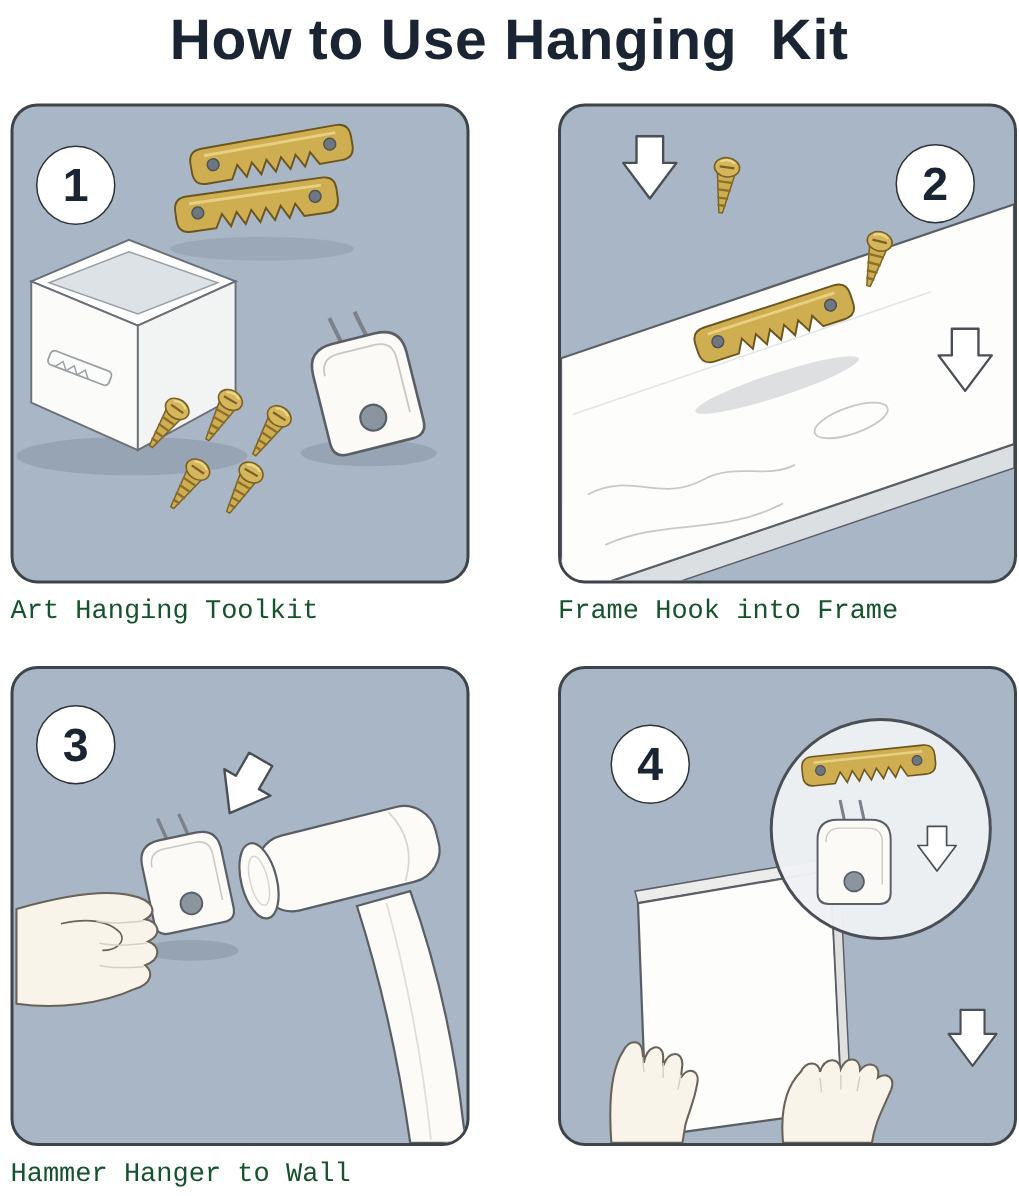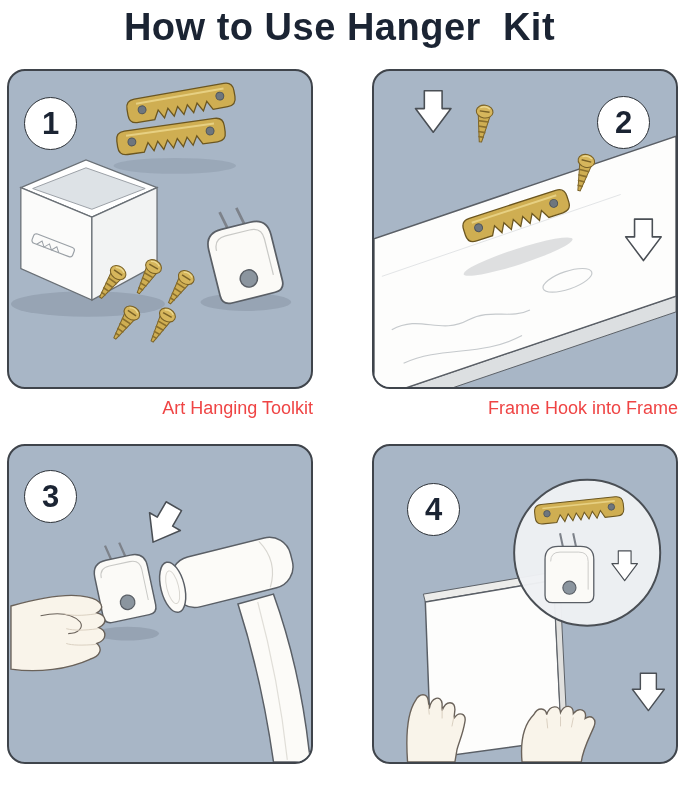--- a/index.html
+++ b/index.html
@@ -52,23 +52,24 @@
     font-size:31px; font-weight:bold; color:#1b2433;
     z-index:5;
   }
   .pos-tl { left:15px; top:26px; }
   .pos-tr { right:26px; top:25px; }
   .pos-tl3 { left:15px; top:24px; }
   .pos-tl4 { left:33px; top:37px; }
   .caption {
     margin-top:9px;
     height:22px;
-    text-align:right;
+    text-align:left;
     font-size:18px;
-    color:#ef4444;
+    color:#14532d;
+    font-family:Liberation Mono, monospace;
   }
 </style>
 </head>
 <body>
 
 <svg width="0" height="0" style="position:absolute" aria-hidden="true">
   <defs>
     <g id="sawtooth">
       <path d="M9,0 H101 Q110,0 110,9 V15 Q110,24 101,24 H86 L81,15 L76,24 L71,15 L66,24 L61,15 L56,24 L51,15 L46,24 L41,15 L36,24 L31,15 L26,24 H9 Q0,24 0,15 V9 Q0,0 9,0 Z" fill="#cfae52" stroke="#6b5620" stroke-width="1.3"></path>
       <path d="M10,5 H100" stroke="#ecd88f" stroke-width="2" fill="none" opacity="0.8"></path>
@@ -89,21 +90,21 @@
       <path d="M-7,-34 L-10,-48 M7,-34 L4,-48" stroke="#7d828a" stroke-width="2.2"></path>
       <path d="M-26,-20 Q-26,-34 -12,-34 H12 Q26,-34 26,-20 V18 Q26,26 18,26 H-18 Q-26,26 -26,18 Z" fill="#fbfaf7" stroke="#5a5f66" stroke-width="1.4"></path>
       <path d="M-20,-18 Q-20,-28 -10,-28 H10 Q20,-28 20,-18 V12" fill="none" stroke="#c9c9c6" stroke-width="1"></path>
       <circle cx="0" cy="10" r="7" fill="#8b959f" stroke="#5a5f66" stroke-width="1.2"></circle>
     </g>
   </defs>
 </svg>
 
 <div class="page">
 
-  <div class="title">How to Use Hanger  Kit</div>
+  <div class="title">How to Use Hanging  Kit</div>
 
   <div class="grid">
 
     <div class="panel-wrap">
       <div class="panel">
         <svg class="art" viewBox="0 0 306 320">
           <ellipse cx="80" cy="236" rx="78" ry="13" fill="rgba(40,50,65,0.13)"></ellipse>
           <ellipse cx="240" cy="234" rx="46" ry="9" fill="rgba(40,50,65,0.13)"></ellipse>
           <ellipse cx="168" cy="96" rx="62" ry="8" fill="rgba(40,50,65,0.10)"></ellipse>
           <g>
@@ -210,20 +211,21 @@
           <g transform="translate(2,16)">
             <path d="M0,146 C28,138 58,132 78,137 C92,140 96,148 87,153 C96,155 99,163 89,168 C97,171 98,180 87,184 C93,189 91,197 80,200 C58,210 28,214 0,210 Z" fill="#f9f4ea" stroke="#6a625a" stroke-width="1.4"></path>
             <path d="M30,156 C48,152 62,154 70,162 C74,168 68,174 58,174" fill="none" stroke="#6a625a" stroke-width="1.1"></path>
             <path d="M86,154 C72,156 62,156 54,154 M88,169 C74,171 64,171 56,169 M86,185 C72,186 62,186 56,184" stroke="#d9cfc0" fill="none" stroke-width="1"></path>
           </g>
         </svg>
         <div class="step-circle pos-tl3">
           <span>3</span>
         </div>
       </div>
+      <div class="caption">Hammer Hanger to Wall</div>
     </div>
 
     <div class="panel-wrap">
       <div class="panel">
         <svg class="art" viewBox="0 0 306 320">
           <g>
             <polygon points="52,158 182,136 180,128 50,150" fill="#ececea" stroke="#5a5f66" stroke-width="1"></polygon>
             <polygon points="52,158 182,136 190,298 58,316" fill="#fdfdfc" stroke="#5a5f66" stroke-width="1.5"></polygon>
             <polygon points="182,136 190,298 196,294 188,133" fill="#e0e0de" stroke="#5a5f66" stroke-width="1"></polygon>
           </g>

